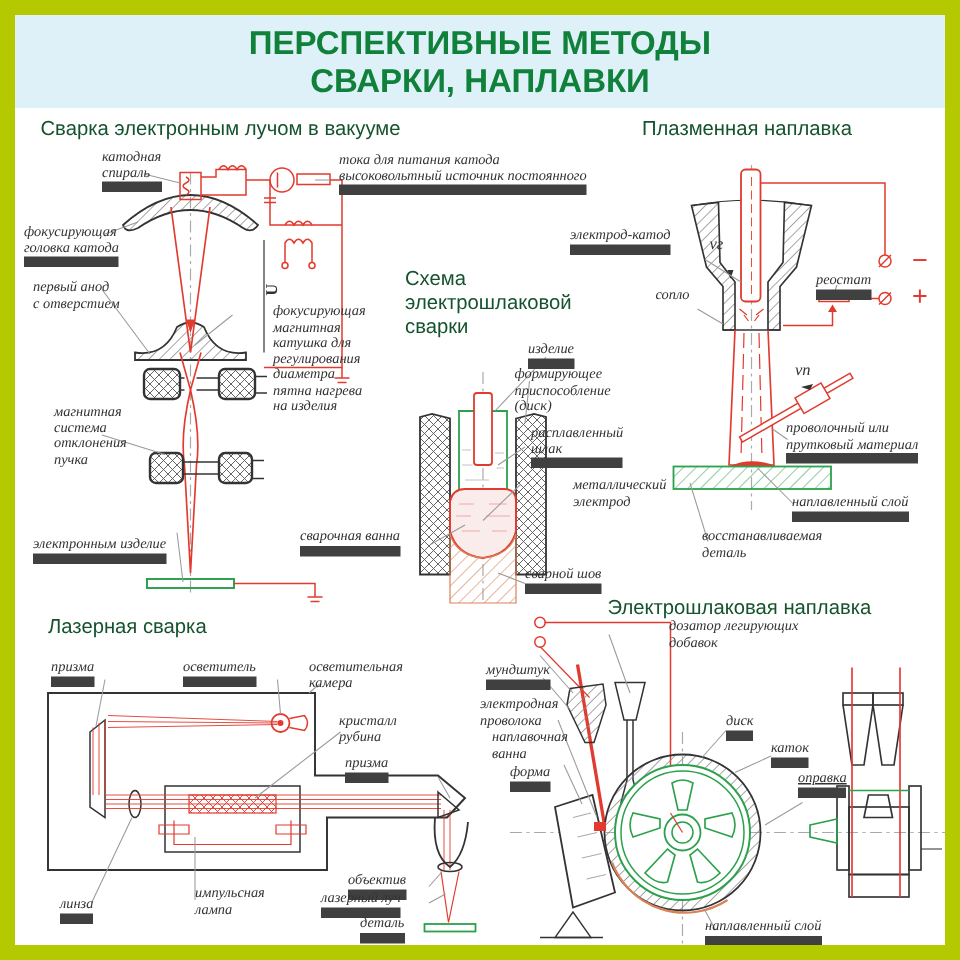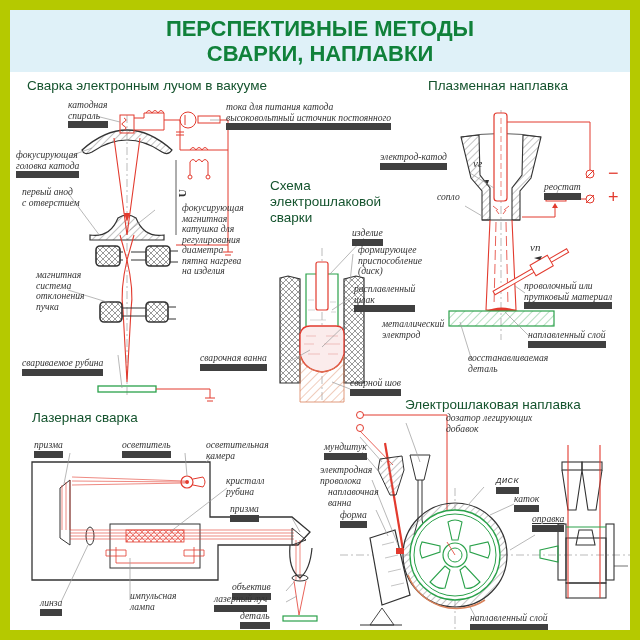--- a/index.html
+++ b/index.html
@@ -350,29 +350,29 @@
     <div>диаметра</div>
     <div>пятна нагрева</div>
     <div>на изделия</div>
   </div>
   <div class="lbl" style="left:26px;top:260px;">
     <div>магнитная</div>
     <div>система</div>
     <div>отклонения</div>
     <div>пучка</div>
   </div>
-  <div class="lbl u" style="left:12px;top:348px;">свариваемое рубина</div>
+  <div class="lbl u" style="left:12px;top:348px;">электронным изделие</div>
 
   <div class="sec" style="left:260px;top:168px;line-height:16px;">
     <div>Схема</div>
     <div>электрошлаковой</div>
     <div>сварки</div>
   </div>
   <div class="lbl u" style="left:342px;top:218px;">изделие</div>
-  <div class="lbl" style="left:348px;top:235px;font-family:Liberation Serif, serif;">
+  <div class="lbl" style="left:333px;top:235px;font-family:Liberation Serif, serif;">
     <div>формирующее</div>
     <div>приспособление</div>
     <div>(диск)</div>
   </div>
   <div class="lbl u" style="left:344px;top:274px;">
     <div>расплавленный</div>
     <div>шлак</div>
   </div>
   <div class="lbl" style="left:344px;top:309px;margin-left:28px;">
     <div>металлический</div>
@@ -428,17 +428,17 @@
   <div class="lbl u" style="left:314px;top:432px;">мундштук</div>
   <div class="lbl" style="left:310px;top:455px;">
     <div class="u">электродная</div>
     <div>проволока</div>
   </div>
   <div class="lbl" style="left:318px;top:477px;">
     <div class="u">наплавочная</div>
     <div>ванна</div>
   </div>
   <div class="lbl u" style="left:330px;top:500px;">форма</div>
-  <div class="lbl u" style="left:486px;top:466px;font-family:Liberation Mono, monospace;">диск</div>
+  <div class="lbl u" style="left:474px;top:466px;">диск</div>
   <div class="lbl u" style="left:504px;top:484px;">каток</div>
   <div class="lbl u" style="left:522px;top:504px;text-decoration:underline;">оправка</div>
   <div class="lbl u" style="left:460px;top:603px;">наплавленный слой</div>
 </div>
 
 </body></html>

